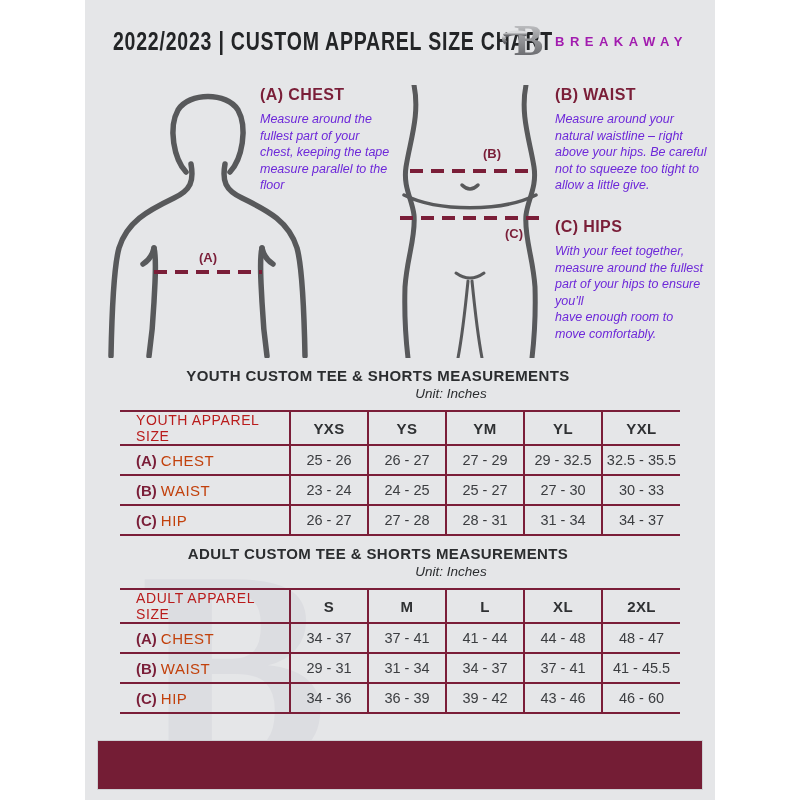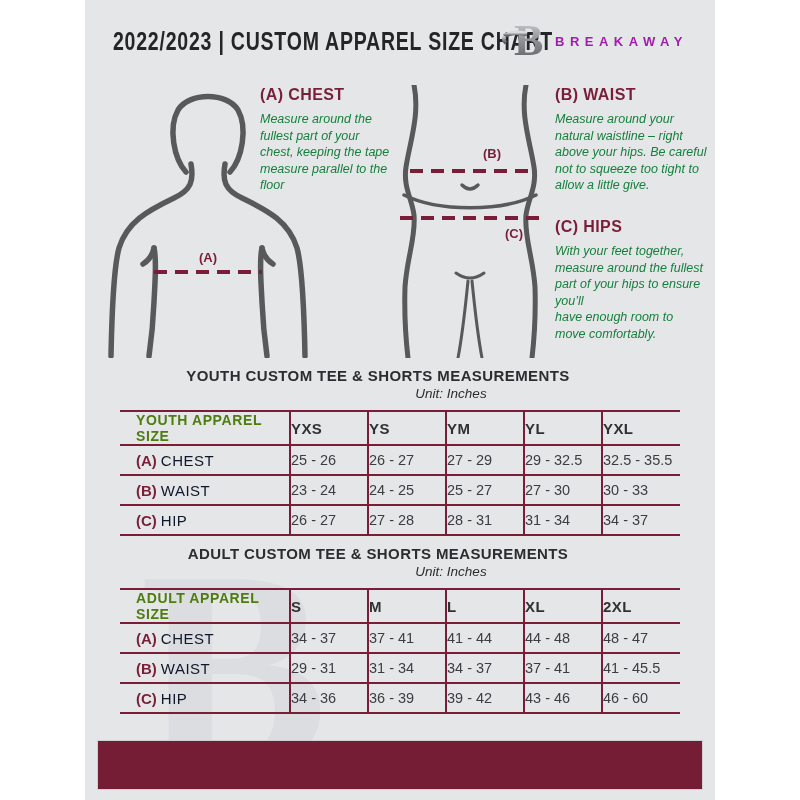--- a/index.html
+++ b/index.html
@@ -17,48 +17,48 @@
 
   
   .hdr-title{position:absolute;left:28px;top:27px;font-size:25px;font-weight:700;color:#232527;
              letter-spacing:1px;white-space:nowrap;transform:scaleX(.78);transform-origin:left center;}
   .logo{position:absolute;left:416px;top:14px;width:46px;height:48px;}
   .brand{position:absolute;left:470px;top:34px;font-size:13px;font-weight:700;letter-spacing:5.5px;
          color:#a21caf;white-space:nowrap;}
 
   
   .guide-h{font-size:16px;font-weight:700;color:var(--maroon);letter-spacing:.4px;margin:0 0 7px 0;}
-  .guide-p{font-size:12.5px;font-style:italic;color:#15803d;line-height:1.32;margin:0;white-space:pre-line;}
+  .guide-p{font-size:12.5px;font-style:italic;color:#6d28d9;line-height:1.32;margin:0;white-space:pre-line;}
   .chest-block{position:absolute;left:175px;top:86px;width:132px;}
   .waist-block{position:absolute;left:470px;top:86px;width:152px;}
   .hips-block{position:absolute;left:470px;top:218px;width:152px;}
 
   .torso-svg{position:absolute;left:18px;top:80px;}
   .lower-svg{position:absolute;left:305px;top:85px;}
 
   
   .sec-title{position:absolute;left:0;width:586px;text-align:center;font-size:15px;font-weight:700;
              color:var(--ink);letter-spacing:.4px;}
   .sec-unit{position:absolute;left:0;width:732px;text-align:center;font-size:13.5px;font-style:italic;
             font-weight:500;color:var(--ink);}
 
   
   .size-table{position:absolute;left:35px;width:560px;border-collapse:collapse;table-layout:fixed;
               border-top:2px solid var(--maroon);z-index:1;}
   .size-table tr{border-bottom:2px solid var(--maroon);}
   .size-table th+th,.size-table td+td{border-left:2px solid var(--maroon);}
-  .size-table th,.size-table td{padding:0;text-align:left;background:transparent;}
+  .size-table th,.size-table td{padding:0;text-align:center;background:transparent;}
   .size-table thead tr{height:33px;}
   .size-table tbody tr{height:30px;}
   .size-table .lbl{text-align:left;padding-left:16px;}
-  .size-table thead .lbl{font-size:14px;font-weight:700;color:#4d7c0f;letter-spacing:.6px;}
+  .size-table thead .lbl{font-size:14px;font-weight:400;color:#b91c1c;letter-spacing:.6px;}
   .size-table thead th{font-size:15px;font-weight:700;color:#2f3133;letter-spacing:.4px;}
   .size-table td{font-size:14.5px;color:var(--cell);}
   .pfx{font-weight:700;color:var(--maroon);font-size:15px;}
-  .row-lbl{font-size:15px;color:#0f172a;letter-spacing:.5px;margin-left:4px;}
+  .row-lbl{font-size:15px;color:#c2410c;letter-spacing:.5px;margin-left:4px;}
 
   .watermark{position:absolute;left:55px;top:528px;font-family:"Liberation Serif",serif;font-weight:700;
              font-size:282px;line-height:1;color:#dcdde1;z-index:0;user-select:none;}
   .footer-bar{position:absolute;left:12px;top:740px;width:606px;height:50px;background:var(--footer);
               border:1px solid #cfd0d3;box-sizing:border-box;z-index:2;}
 </style>
 </head>
 <body>
 
 <div class="page">

